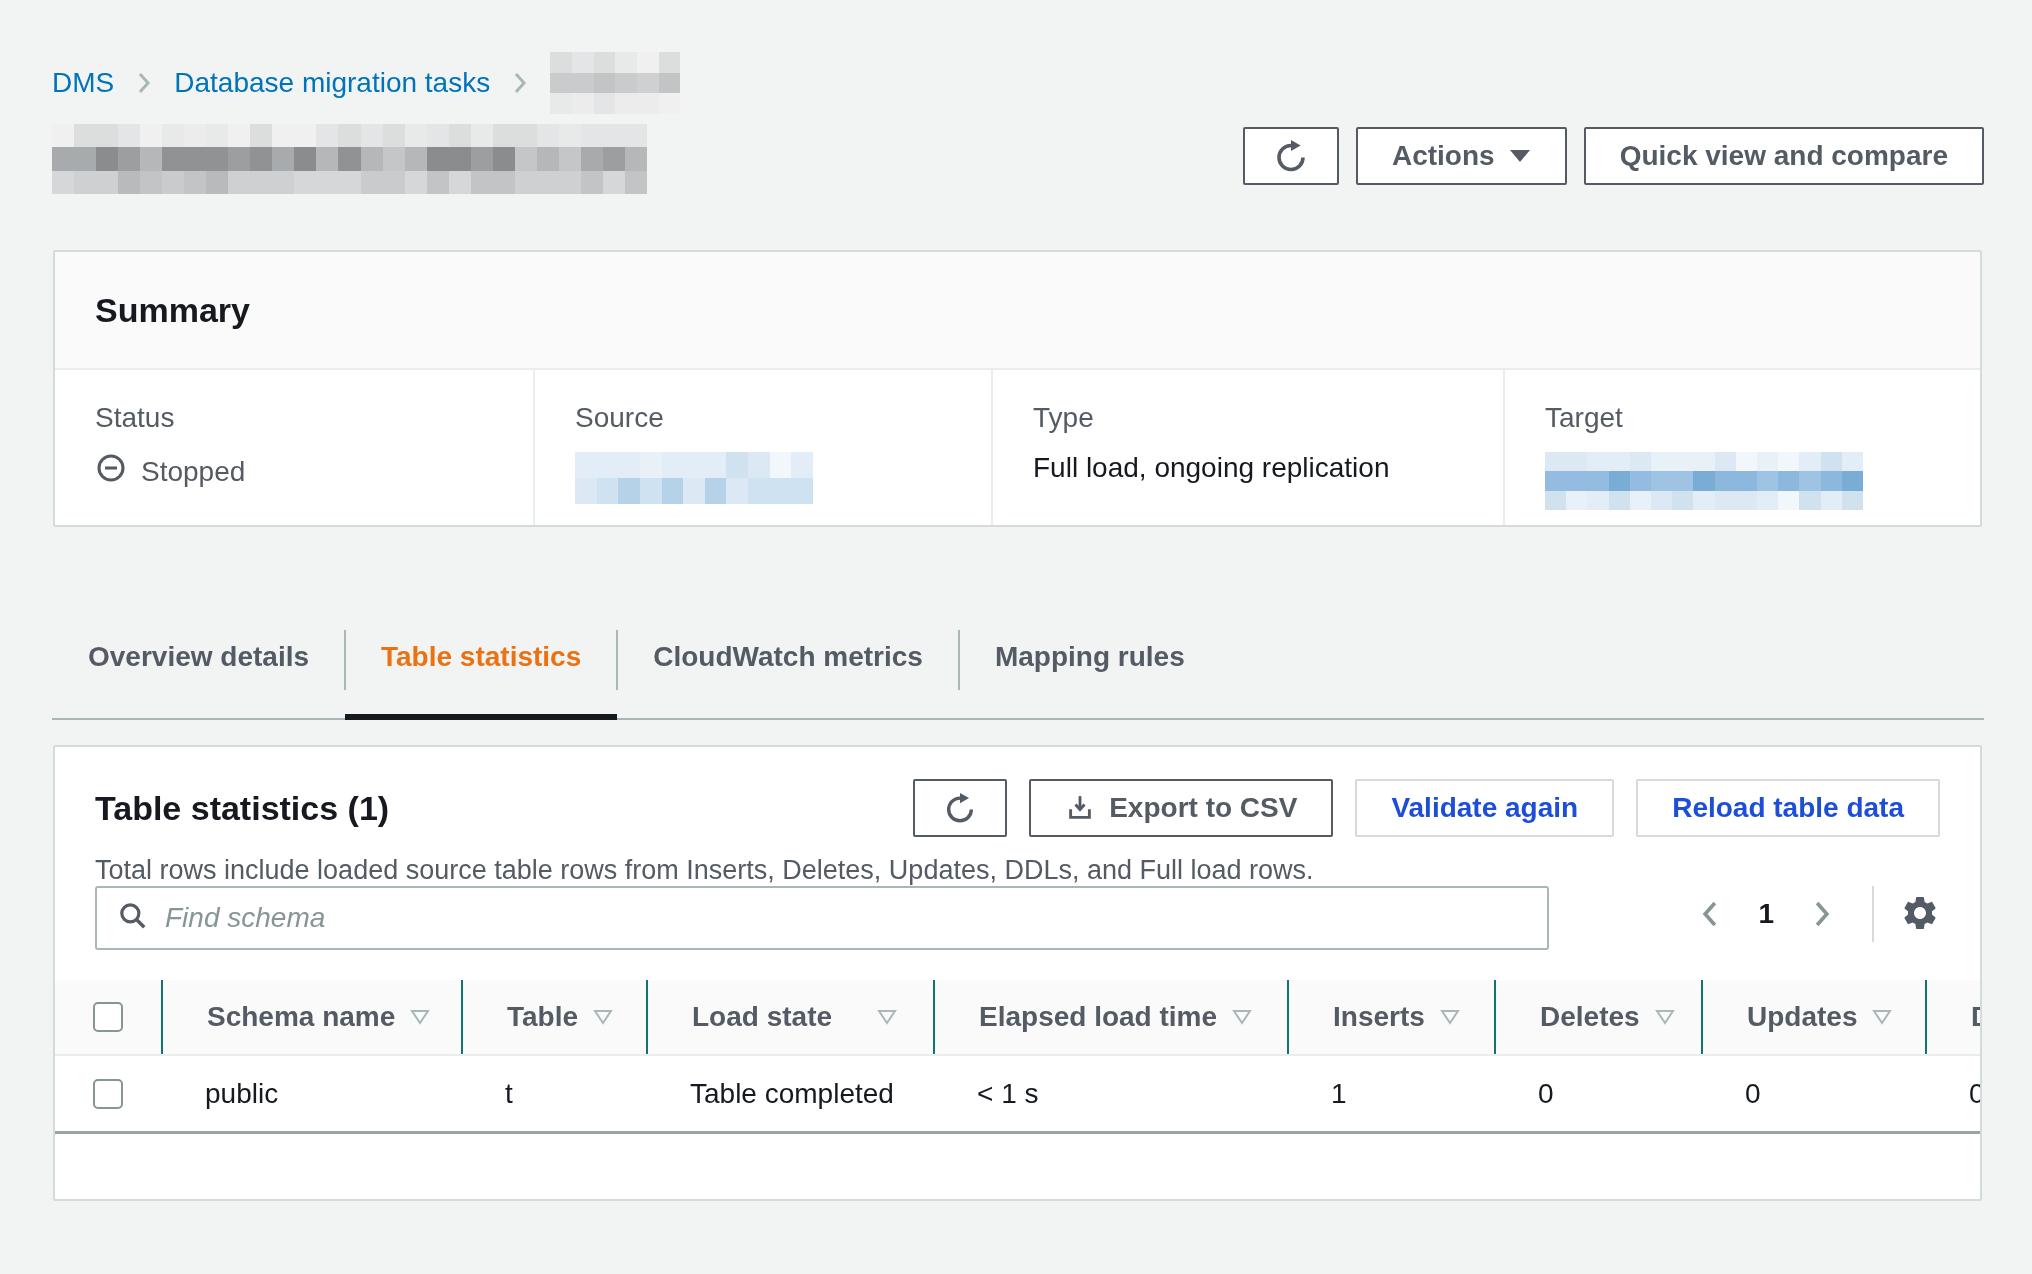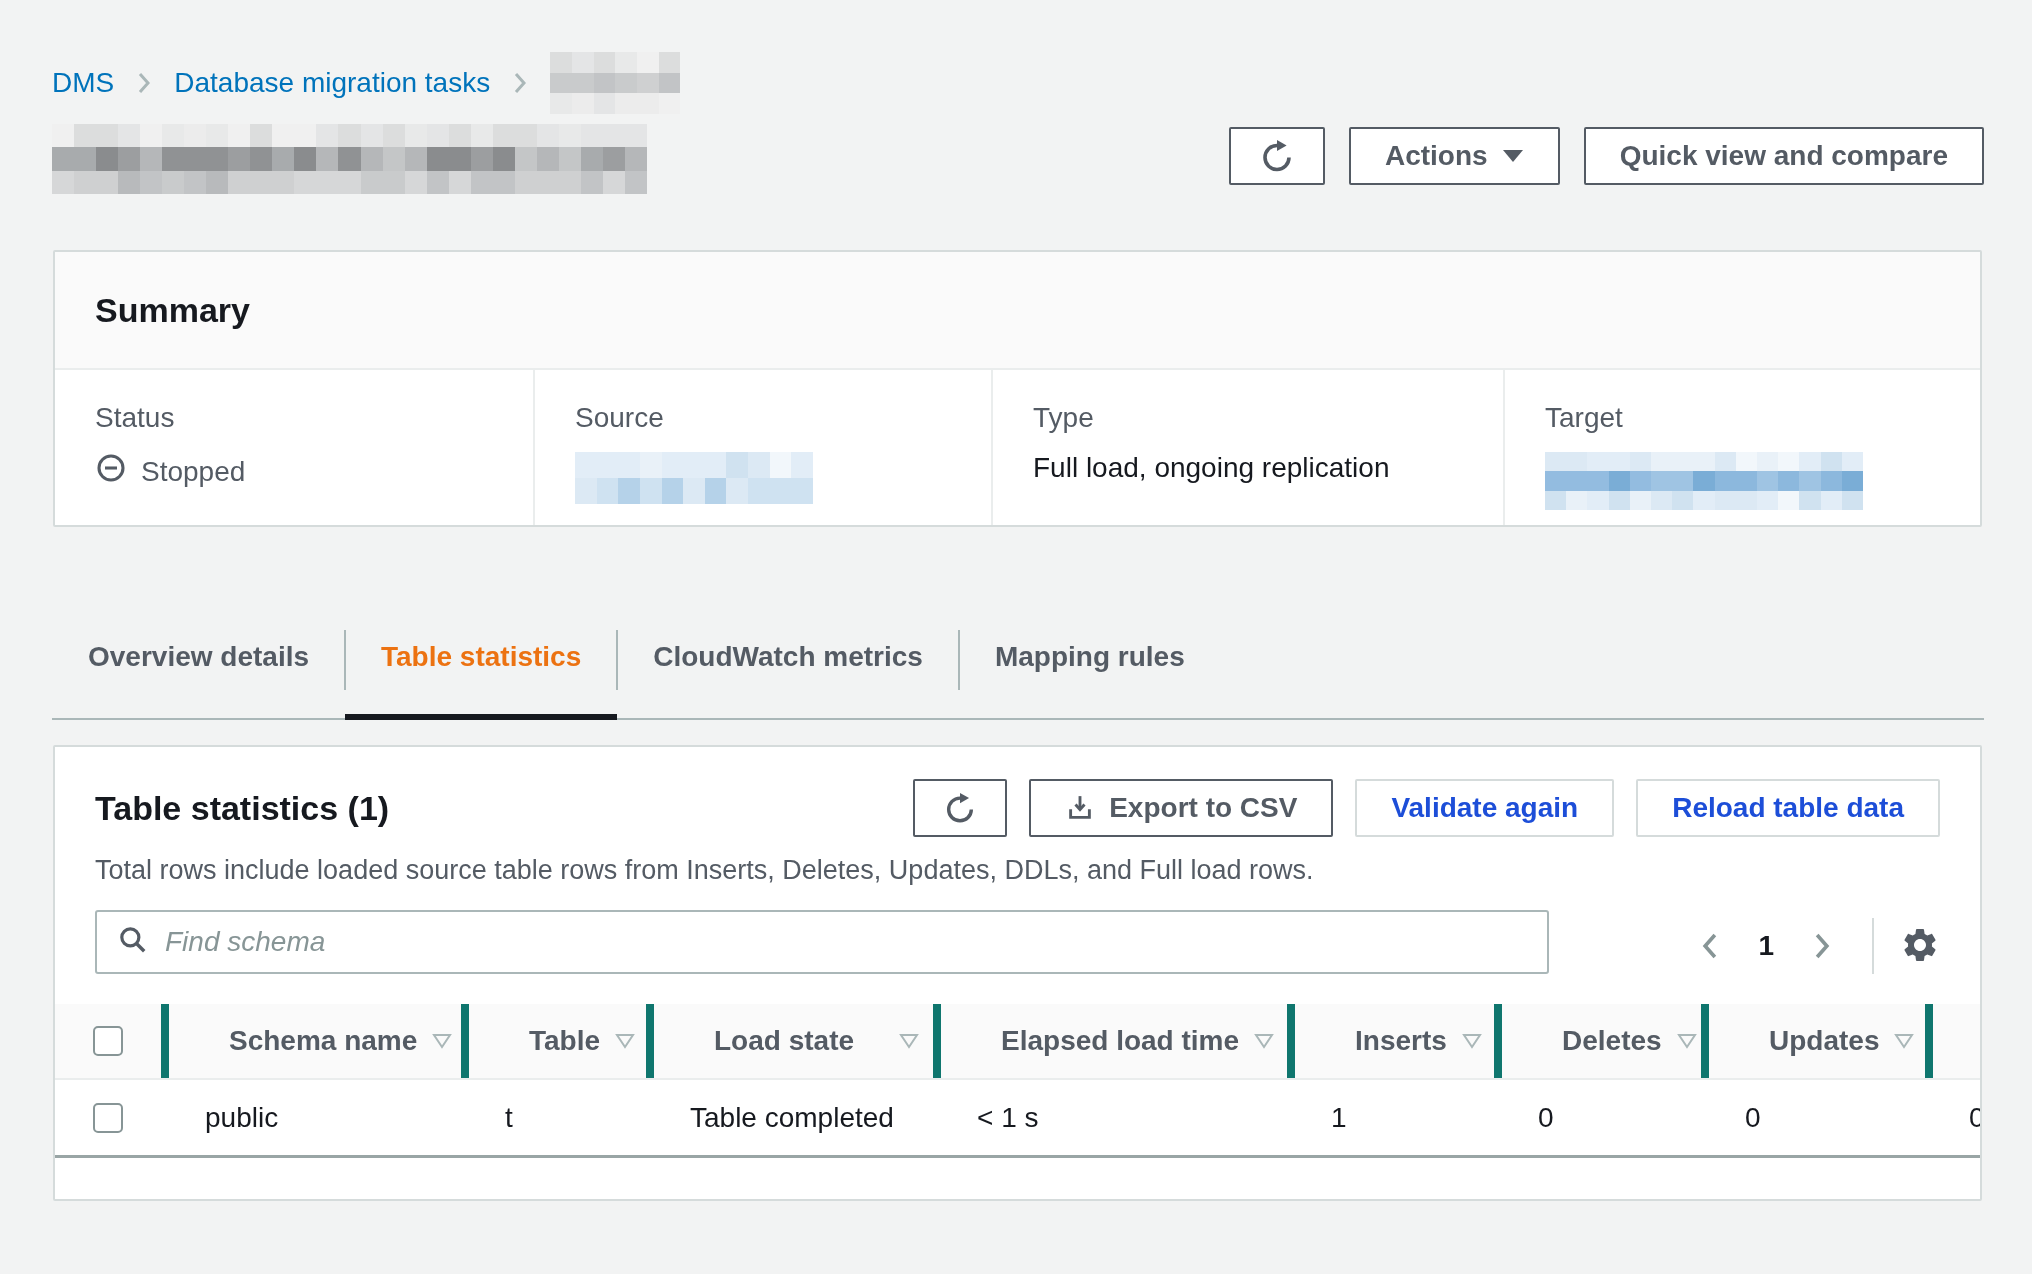--- a/index.html
+++ b/index.html
@@ -10,21 +10,21 @@
   
   .breadcrumb { position:absolute; left:52px; top:52px; display:flex; align-items:center; gap:20px; font-size:28px; }
   .crumb-link { color:#0073bb; text-decoration:none; cursor:pointer; }
   .crumb-chev svg { display:block; }
 
   
   .mosaic { display:grid; overflow:hidden; }
   .mosaic span { display:block; }
 
   
-  .top-actions { position:absolute; top:127px; right:48px; display:flex; gap:24px; height:58px; }
+  .top-actions { position:absolute; top:127px; right:48px; display:flex; gap:17px; height:58px; }
   .btn { display:inline-flex; align-items:center; justify-content:center; gap:14px; height:58px;
          padding:0 34px; background:#fff; border:2px solid #545b64; border-radius:2px;
          font-family:inherit; font-weight:700; font-size:28px; color:#545b64; cursor:pointer; white-space:nowrap; }
   .btn.icon-only { padding:0 28px; }
   .btn.disabled { color:#1d4ed8; border-color:#d5dbdb; cursor:default; }
   .btn svg { display:block; }
 
   
   .panel { position:absolute; background:#fff; border:2px solid #d5dbdb; border-radius:2px; }
 
@@ -53,38 +53,38 @@
   .tab.active { color:#ec7211; }
   .tab.active::after { content:""; position:absolute; left:0; right:0; bottom:-2px; height:6px; background:#16191f; }
 
   
   #stats-panel { left:53px; top:745px; width:1929px; height:456px; overflow:hidden; }
   .stats-head { padding:32px 40px 0 40px; }
   .stats-title-row { display:flex; align-items:center; }
   .stats-title-row h2 { font-size:34px; font-weight:700; flex:1; }
   .stats-buttons { display:flex; gap:22px; }
   .stats-desc { margin-top:18px; font-size:27px; color:#545b64; }
-  .search-row { margin-top:24px; display:flex; align-items:flex-end; }
+  .search-row { display:flex; align-items:flex-start; }
   .search-box { width:1454px; height:64px; background:#fff; border:2px solid #aab7b8; border-radius:3px;
                 display:flex; align-items:center; gap:16px; padding:0 20px; }
   .search-box input { flex:1; border:none; outline:none; font-family:inherit; font-size:28px; color:#16191f; background:transparent; }
   .search-box input::placeholder { color:#879596; font-style:italic; }
   .pagination { margin-left:auto; display:flex; align-items:center; }
   .page-btn { background:none; border:none; cursor:pointer; width:44px; height:44px;
               display:flex; align-items:center; justify-content:center; padding:0; }
   .page-num { font-size:28px; font-weight:700; color:#16191f; margin:0 26px; }
   .pag-divider { width:2px; height:56px; background:#d5dbdb; margin:0 26px 0 28px; }
   .gear-btn { background:none; border:none; cursor:pointer; padding:0; display:flex; }
 
   
   .t-wrap { margin-top:30px; overflow:hidden; }
   .t-head, .t-row { display:grid; grid-template-columns:106px 300px 185px 287px 354px 207px 207px 224px 200px; width:2070px; }
   .t-head { height:76px; background:#fafafa; border-bottom:2px solid #eaeded; }
-  .t-head .cell { display:flex; align-items:center; gap:14px; padding-left:60px; height:100%;
-                  font-size:28px; font-weight:700; color:#545b64; border-left:8px solid #0f766e; cursor:pointer; white-space:nowrap; }
+  .t-head .cell { display:flex; align-items:center; gap:14px; padding-left:44px; height:100%;
+                  font-size:28px; font-weight:700; color:#545b64; border-left:2px solid #0f766e; cursor:pointer; white-space:nowrap; }
   .t-head .cell.sel, .t-row .cell.sel { justify-content:center; padding-left:0; border-left:none; }
   .t-head .cell.gap-wide { gap:44px; }
   .t-row { height:78px; border-bottom:3px solid #99a5a5; background:#fff; }
   .t-row .cell { display:flex; align-items:center; padding-left:44px; font-size:28px; color:#16191f; white-space:nowrap; }
   .checkbox { width:30px; height:30px; border:2px solid #879596; border-radius:5px; background:#fff; cursor:pointer; }
 
   .sort-ic svg { display:block; }
 </style>
 </head>
 <body>

